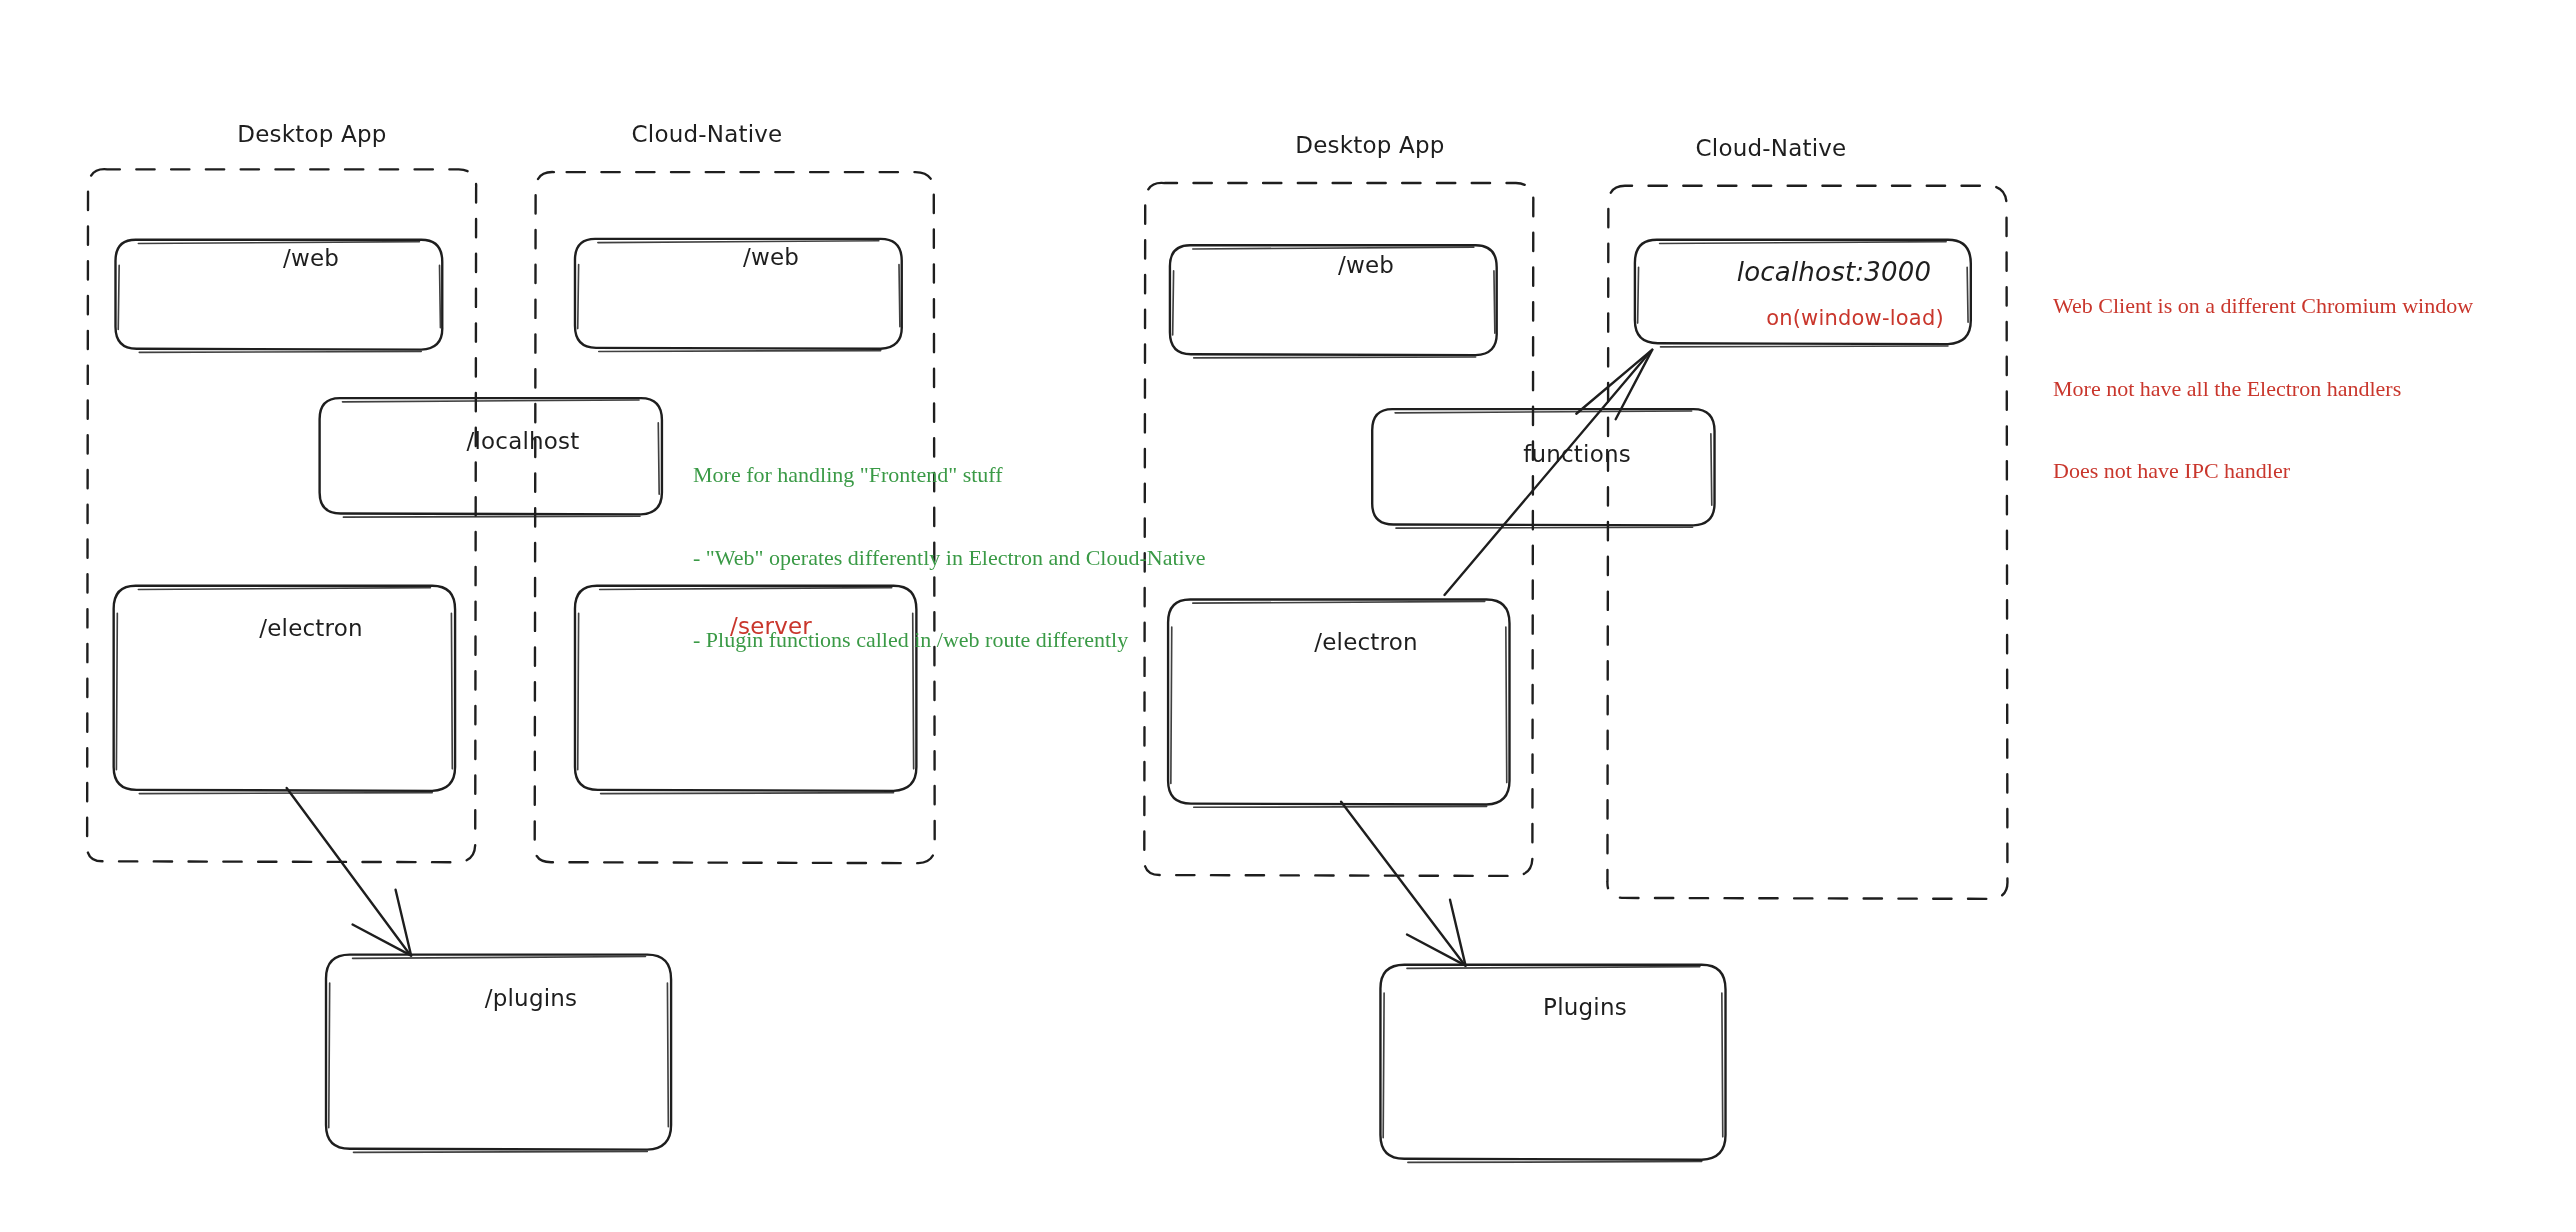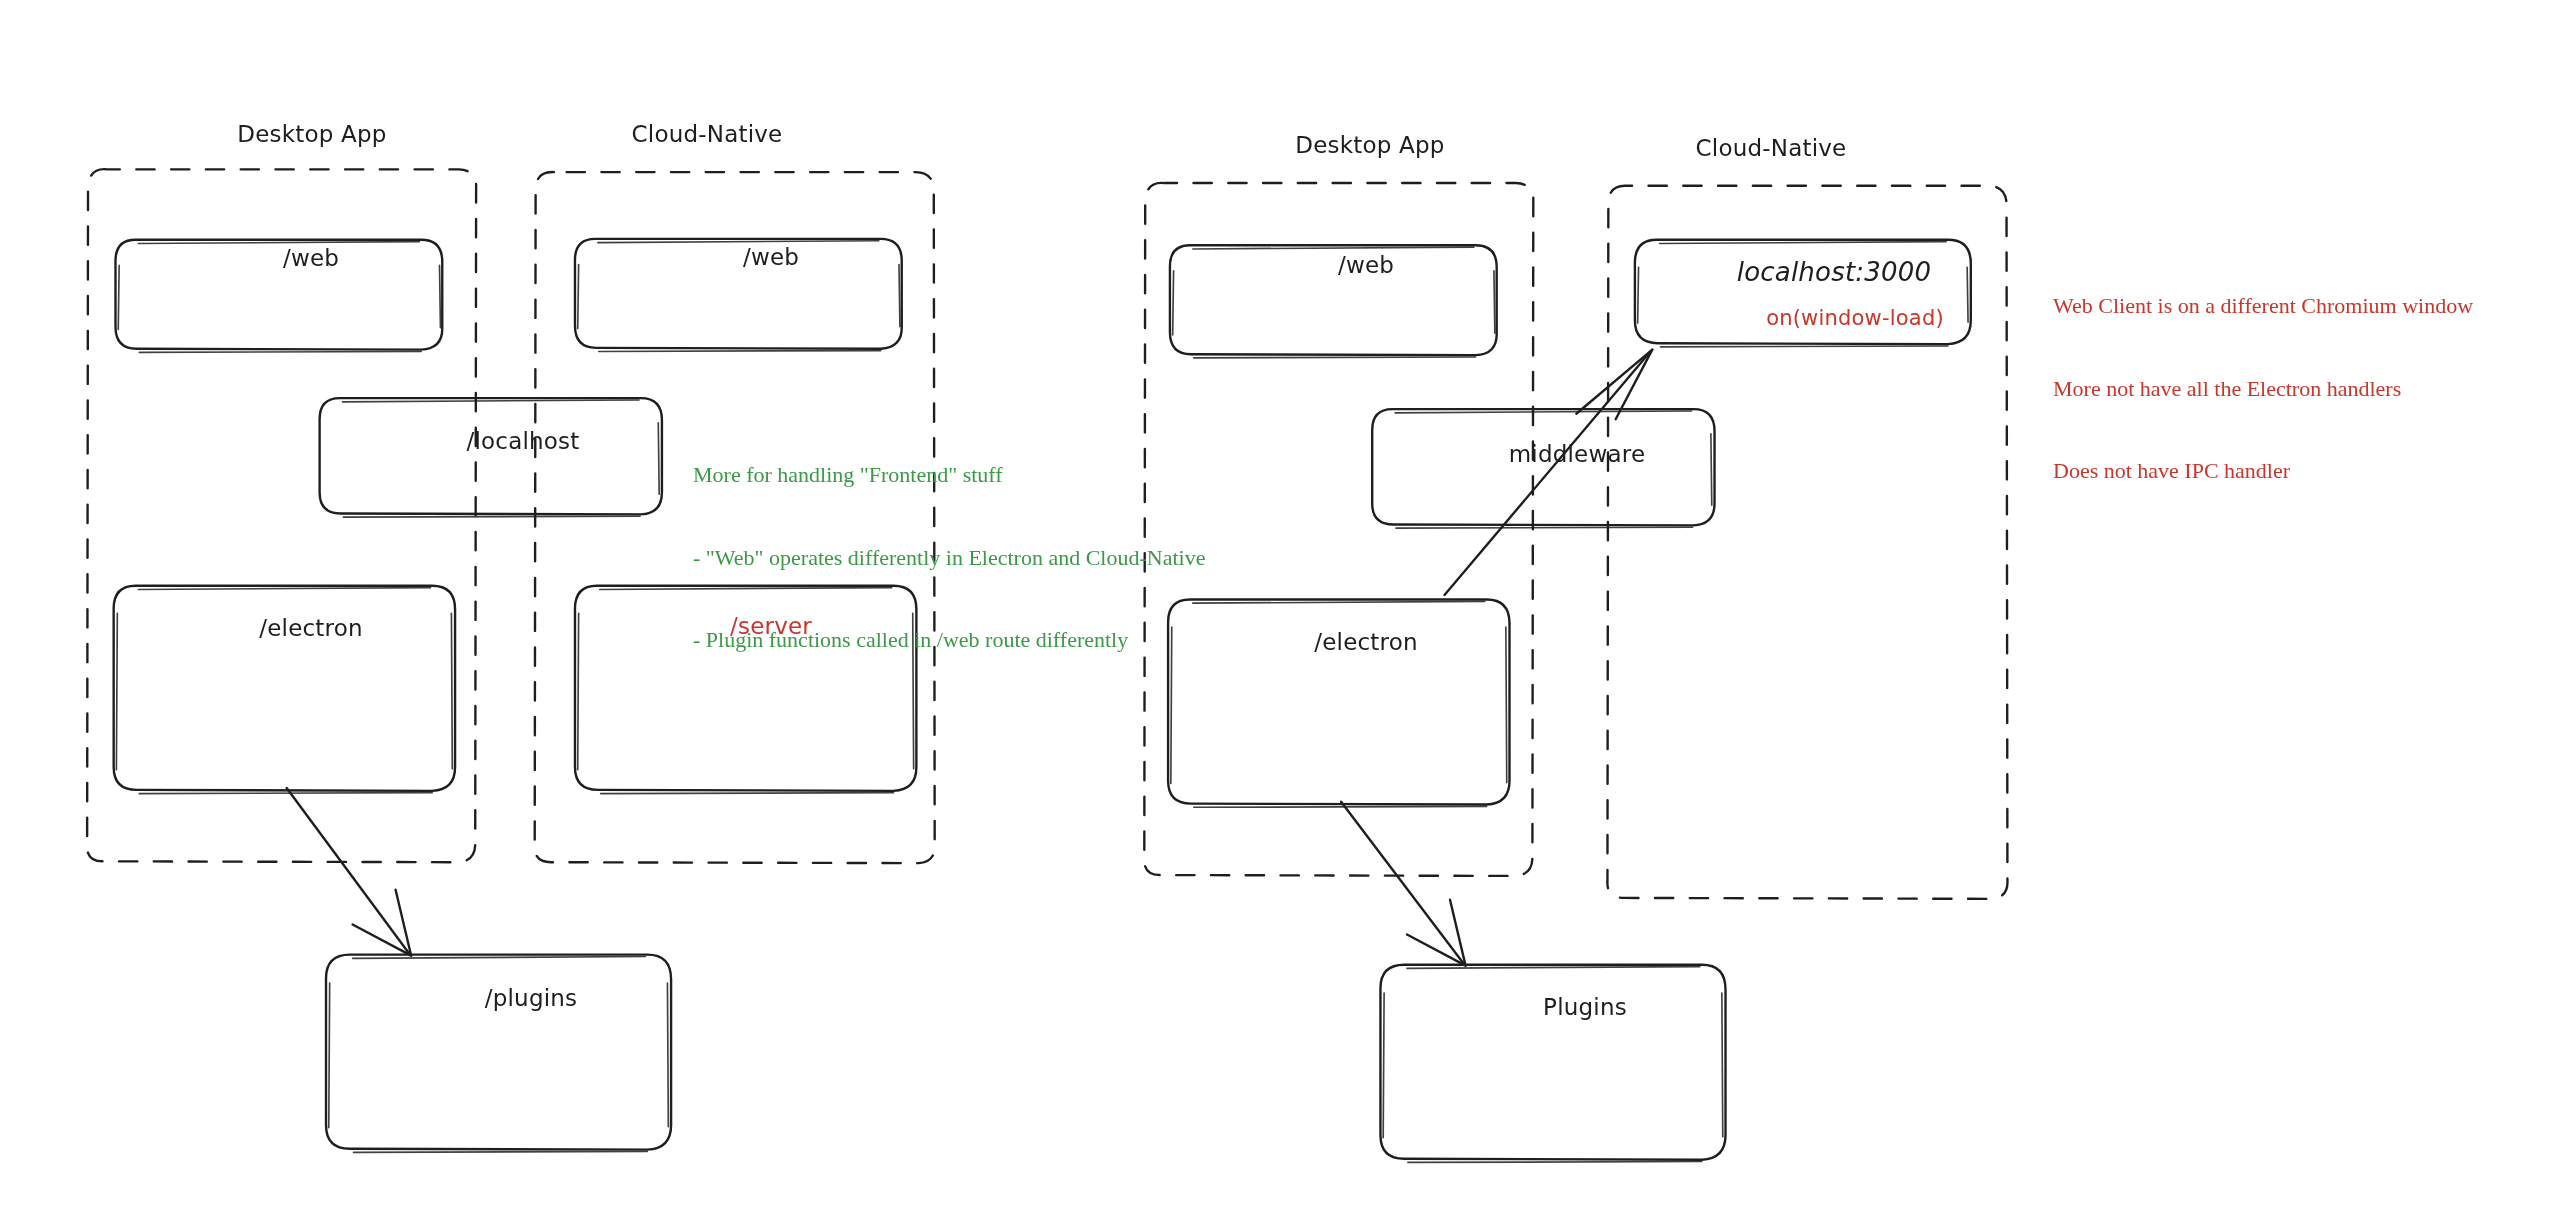--- a/index.html
+++ b/index.html
@@ -201,21 +201,21 @@
     <div class="lbl node-label red" style="left:739px; top:613px;">/server</div>
 
     <div class="lbl node-label" style="left:499px; top:985px;">/plugins</div>
 
     <div class="lbl node-label" style="left:1334px; top:252px;">/web</div>
 
     <div class="lbl node-label big" style="left:1802px; top:257px;">localhost:3000</div>
 
     <div class="lbl node-label red" style="left:1823px; top:306px; font-size:21px;">on(window-load)</div>
 
-    <div class="lbl node-label" style="left:1545px; top:441px;">middleware</div>
+    <div class="lbl node-label" style="left:1545px; top:441px;">functions</div>
 
     <div class="lbl node-label" style="left:1334px; top:629px;">/electron</div>
 
     <div class="lbl node-label" style="left:1553px; top:994px;">Plugins</div>
 
     <div class="note note-green" style="left:661px; top:406px;">
       <div>More for handling "Frontend" stuff</div>
       <div>- "Web" operates differently in Electron and Cloud-Native</div>
       <div>- Plugin functions called in /web route differently</div>
     </div>

